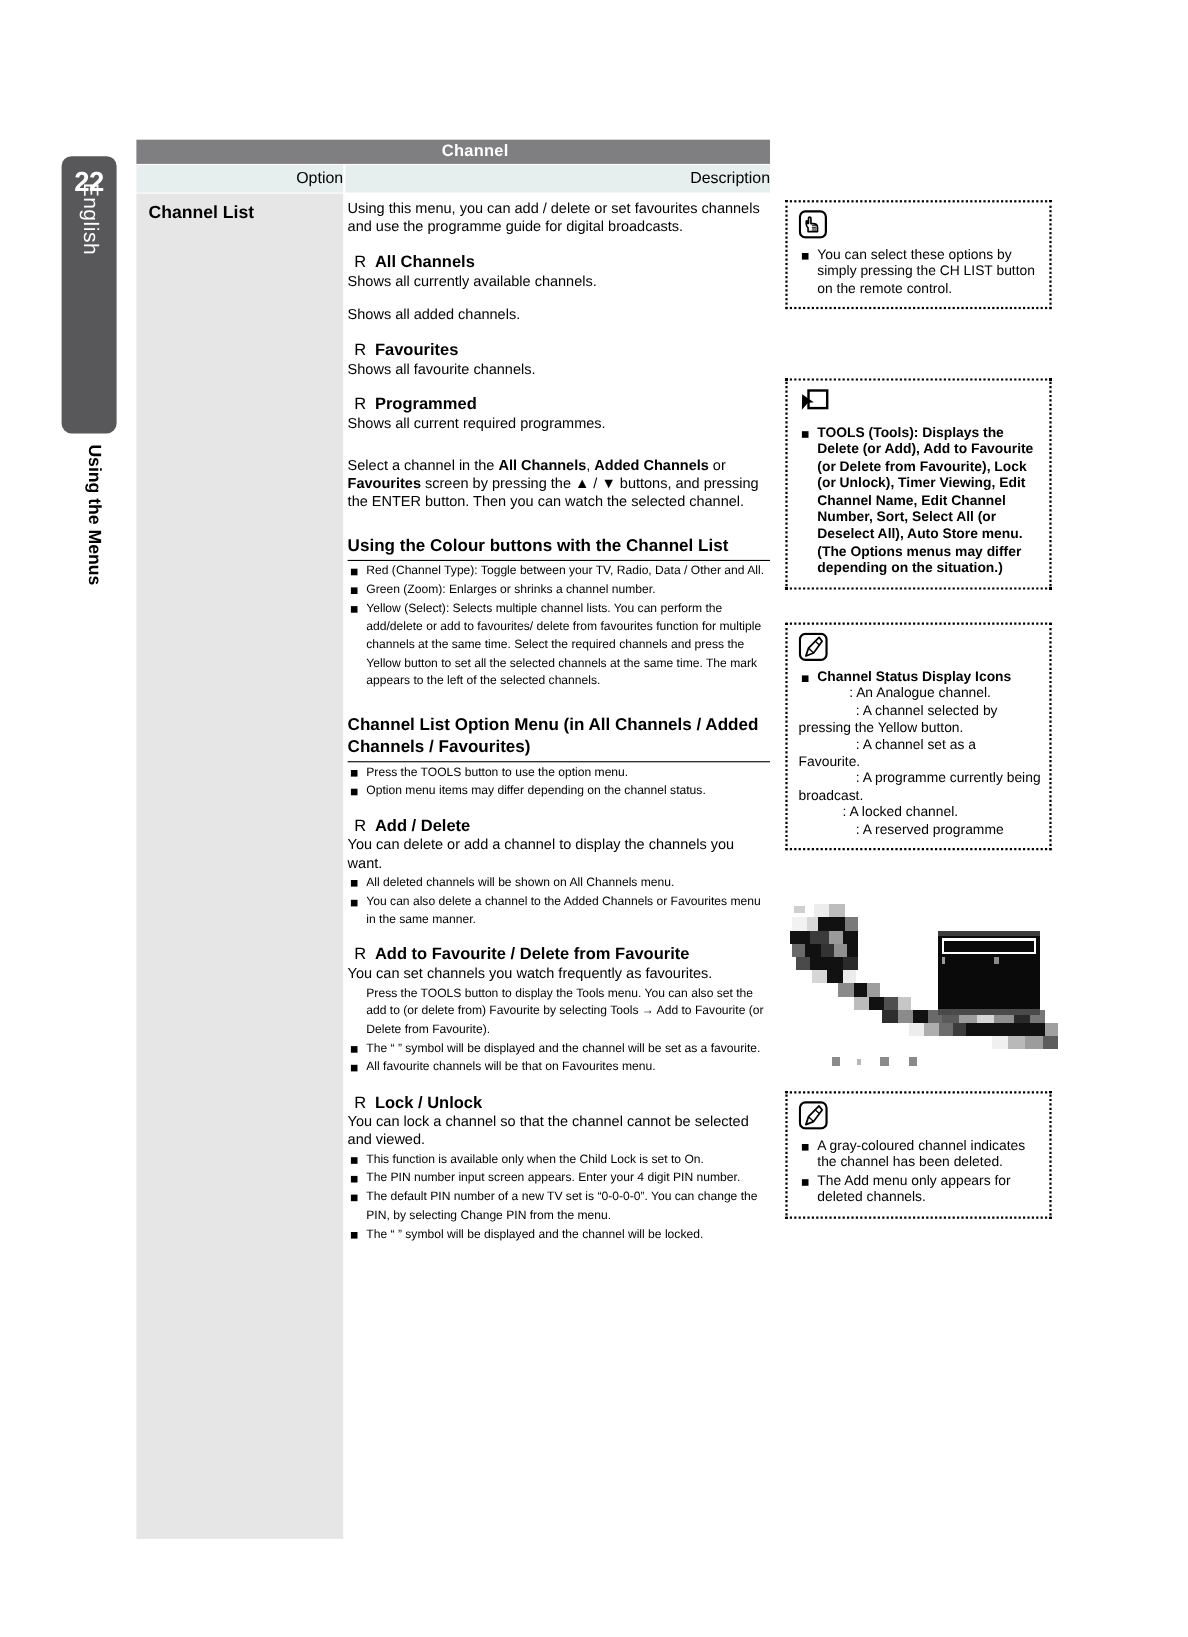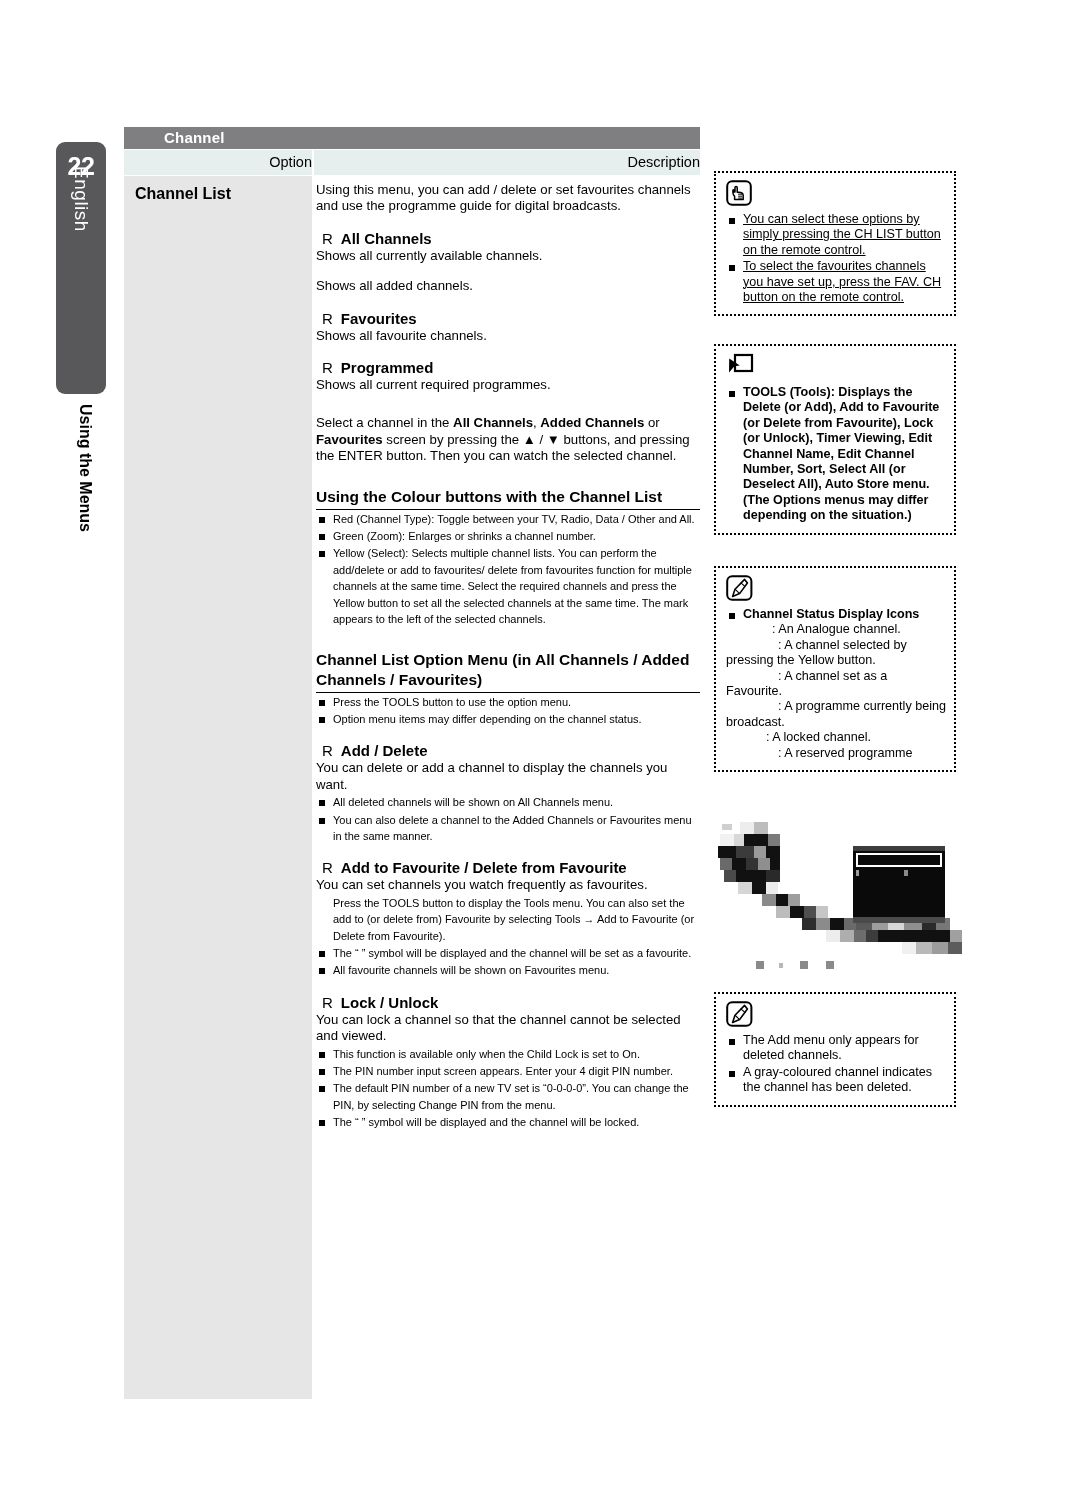--- a/index.html
+++ b/index.html
@@ -73,21 +73,21 @@
     position: absolute;
     left: 124px;
     top: 127px;
     width: 576px;
   }
   .table-title {
     background: #7f7f81;
     color: #ffffff;
     font-size: 15px;
     font-weight: bold;
-    text-align: left;
+    text-align: center;
     height: 22px;
     line-height: 22px;
     letter-spacing: 0.2px;
     padding-left: 40px;
   }
   .table-head {
     display: flex;
     height: 25px;
     margin-top: 1px;
   }
@@ -185,21 +185,21 @@
     left: 714px;
     width: 242px;
     border: 2px dotted #000;
     box-sizing: border-box;
     padding: 7px 8px 9px 10px;
     background: #fff;
   }
   .note .noteicon { margin-bottom: 2px; }
   .note ul.bl li { font-size: 12.6px; line-height: 15.4px; }
 
-  #note-chlist { top: 171px; text-decoration: underline; }
+  #note-chlist { top: 182px; }
   #note-tools  { top: 344px; }
   #note-status { top: 566px; }
   #note-gray   { top: 992px; }
 
   
   #tv-illustration {
     position: absolute;
     left: 716px;
     top: 818px;
     width: 250px;
@@ -294,21 +294,21 @@
       </ul>
 
       <div class="gap-md"></div>
       <div class="subhead">
         <span class="rmark">R</span><span>Add to Favourite / Delete from Favourite</span>
       </div>
       <p class="p">You can set channels you watch frequently as favourites.</p>
       <ul class="bl">
         <li class="nobullet">Press the TOOLS button to display the Tools menu. You can also set the add to (or delete from) Favourite by selecting Tools → Add to Favourite (or Delete from Favourite).</li>
         <li>The “    ” symbol will be displayed and the channel will be set as a favourite.</li>
-        <li>All favourite channels will be shown on Favourites menu.</li>
+        <li>All favourite channels will be that on Favourites menu.</li>
       </ul>
 
       <div class="gap-md"></div>
       <div class="subhead">
         <span class="rmark">R</span><span>Lock / Unlock</span>
       </div>
       <p class="p">You can lock a channel so that the channel cannot be selected and viewed.</p>
       <ul class="bl">
         <li>This function is available only when the Child Lock is set to On.</li>
         <li>The PIN number input screen appears. Enter your 4 digit PIN number.</li>
@@ -323,21 +323,20 @@
 <div class="note" id="note-chlist">
   <div class="noteicon">
     <svg width="26" height="26" viewBox="0 0 26 26">
       <rect x="1.2" y="1.2" width="23.6" height="23.6" rx="5" ry="5" fill="#fff" stroke="#000" stroke-width="2"></rect>
       <path d="M9 7.5 C9 6.1 11.2 6.1 11.2 7.5 L11.2 12.3 L12.6 12.3 C15.4 12.3 17.2 13.2 17.2 15.6 L17.2 19.6 L8.6 19.6 L8.6 16.2 C7.3 15.0 6.9 13.6 6.9 12.2 L6.9 10.6 C6.9 9.6 8.1 9.6 8.1 10.6 L8.1 12.0 L9 12.0 Z" fill="none" stroke="#000" stroke-width="1.5" stroke-linejoin="round"></path>
       <path d="M12.1 14.2 L16.2 14.2 M12.1 16.2 L16.2 16.2 M12.1 18.1 L16.2 18.1" stroke="#000" stroke-width="1"></path>
     </svg>
   </div>
   <ul class="bl">
     <li>You can select these options by simply pressing the CH LIST button on the remote control.</li>
-    <li>To select the favourites channels you have set up, press the FAV. CH button on the remote control.</li>
   </ul>
 </div>
 
 <div class="note" id="note-tools">
   <div class="noteicon">
     <svg width="30" height="26" viewBox="0 0 30 26">
       <rect x="9" y="2" width="17" height="16" fill="none" stroke="#000" stroke-width="2.2"></rect>
       <path d="M3 19.5 L3.2 5.5 L13.8 12.6 L8.4 13.3 Z" fill="#000"></path>
     </svg>
   </div>
@@ -439,16 +438,16 @@
 <div class="note" id="note-gray">
   <div class="noteicon">
     <svg width="27" height="26" viewBox="0 0 27 26">
       <rect x="1.2" y="1.2" width="24.2" height="23.6" rx="5" ry="5" fill="#fff" stroke="#000" stroke-width="2"></rect>
       <path d="M18.6 4.4 L9.0 14.2 L6.6 21.4 L13.6 18.6 L21.4 8.0 Z" fill="none" stroke="#000" stroke-width="1.6" stroke-linejoin="round"></path>
       <path d="M9.2 14.4 L13.4 18.4" stroke="#000" stroke-width="1.2"></path>
       <path d="M14.6 7.6 L19.2 11.6" stroke="#000" stroke-width="1.2"></path>
     </svg>
   </div>
   <ul class="bl">
+    <li>A gray-coloured channel indicates the channel has been deleted.</li>
     <li>The Add menu only appears for deleted channels.</li>
-    <li>A gray-coloured channel indicates the channel has been deleted.</li>
   </ul>
 </div>
 
 </body></html>

